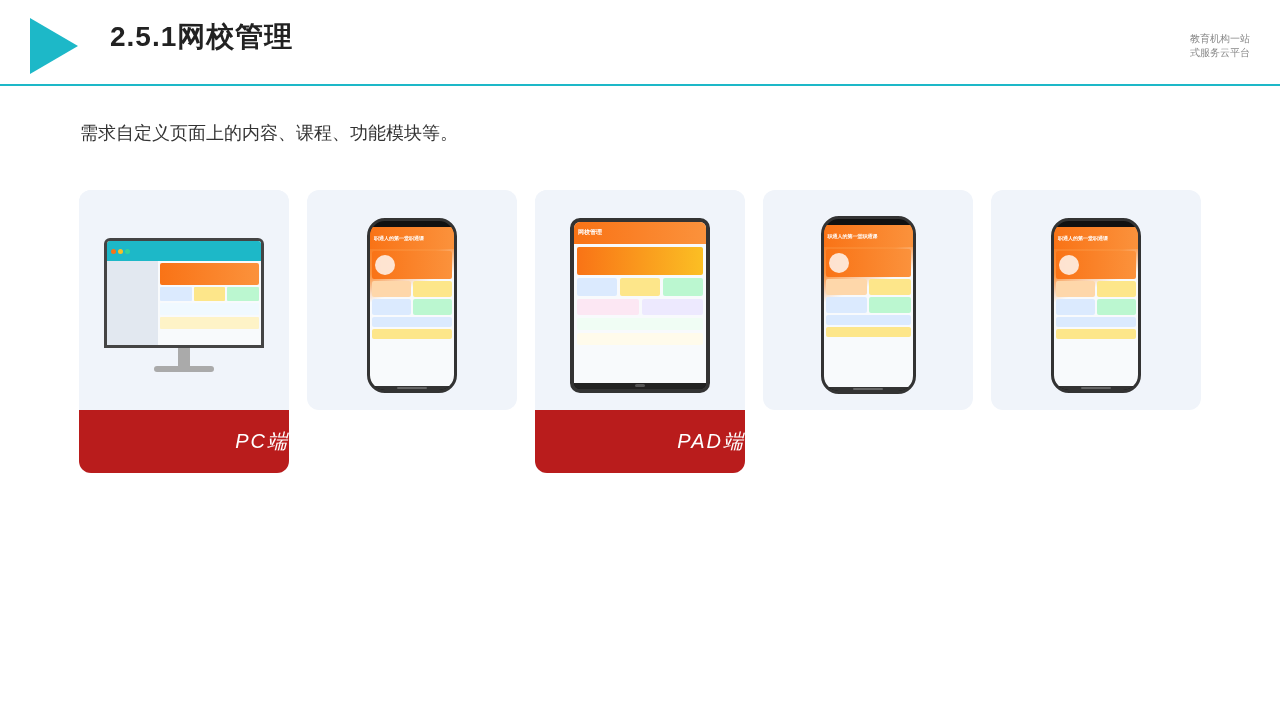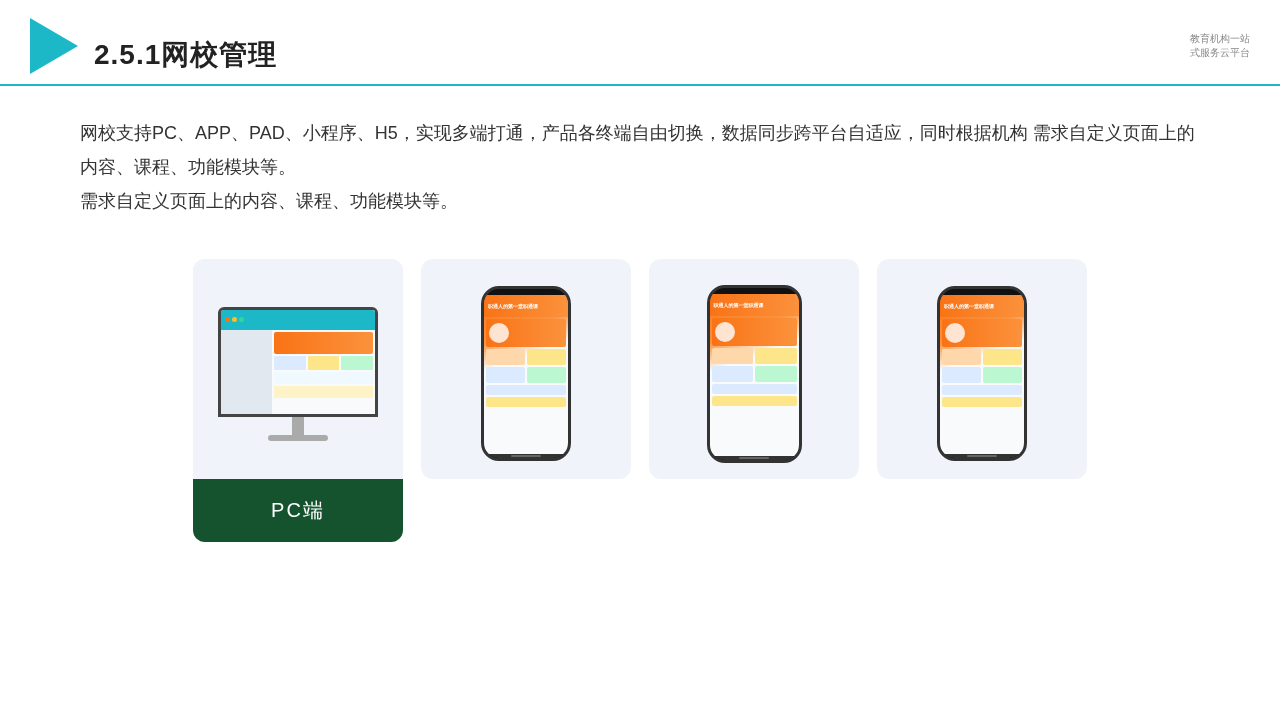--- a/index.html
+++ b/index.html
@@ -15,22 +15,22 @@
     
     .header {
       display: flex;
       align-items: center;
       justify-content: space-between;
       padding: 18px 30px 10px 30px;
       border-bottom: 2px solid #1db8c8;
     }
     .header-left {
       display: flex;
-      align-items: flex-end;
-      gap: 16px;
+      align-items: flex-start;
+      gap: 32px;
     }
     .logo-triangle {
       width: 0;
       height: 0;
       border-top: 28px solid transparent;
       border-bottom: 28px solid transparent;
       border-left: 48px solid #1db8c8;
     }
     .page-title {
       font-size: 28px;
@@ -98,27 +98,28 @@
       height: 220px;
       display: flex;
       align-items: center;
       justify-content: center;
       padding: 20px 10px 10px 10px;
       background: #f0f4fa;
     }
 
     .card-label {
       width: 100%;
-      background: #14532d;
+      background: #b91c1c;
       color: #fff;
-      text-align: center;
+      text-align: right;
       font-size: 20px;
       font-weight: 500;
       padding: 18px 0;
       letter-spacing: 2px;
+      font-style: italic;
     }
 
     
     .pc-mock {
       display: flex;
       flex-direction: column;
       align-items: center;
     }
     .monitor-body {
       width: 160px;
@@ -341,22 +342,20 @@
     <h1 class="page-title">2.5.1网校管理</h1>
   </div>
   <div class="header-right">
     <div class="brand-tagline">
       教育机构一站<br>式服务云平台
     </div>
   </div>
 </div>
 
 <div class="description">
-  <p>网校支持PC、APP、PAD、小程序、H5，实现多端打通，产品各终端自由切换，数据同步跨平台自适应，同时根据机构
-需求自定义页面上的内容、课程、功能模块等。</p>
   <p>需求自定义页面上的内容、课程、功能模块等。</p>
 </div>
 
 <div class="cards-container">
 
   <div class="card">
     <div class="card-image-area">
       <div class="pc-mock">
         <div class="monitor-body">
           <div class="monitor-screen">
@@ -411,20 +410,49 @@
             <div style="height:10px;background:#fde68a;border-radius:2px;"></div>
           </div>
         </div>
         <div class="phone-home-bar">
           <div class="phone-home-line"></div>
         </div>
       </div>
     </div>
   </div>
 
+  <div class="card">
+    <div class="card-image-area">
+      <div class="pad-mock">
+        <div class="pad-screen">
+          <div class="pad-screen-header">
+            <span style="color:#fff;font-size:6px;font-weight:bold;">网校管理</span>
+          </div>
+          <div class="pad-content">
+            <div class="pad-banner"></div>
+            <div class="pad-cards-row">
+              <div class="pad-card-item"></div>
+              <div class="pad-card-item"></div>
+              <div class="pad-card-item"></div>
+            </div>
+            <div class="pad-cards-row">
+              <div style="flex:1;height:16px;background:#fce7f3;border-radius:2px;"></div>
+              <div style="flex:1;height:16px;background:#ede9fe;border-radius:2px;"></div>
+            </div>
+            <div style="height:12px;background:#f0fdf4;border-radius:2px;"></div>
+            <div style="height:12px;background:#fffbeb;border-radius:2px;"></div>
+          </div>
+        </div>
+        <div class="pad-home">
+          <div class="pad-home-btn"></div>
+        </div>
+      </div>
+    </div>
+    <div class="card-label">PAD端</div>
+  </div>
 
   <div class="card">
     <div class="card-image-area">
       <div class="phone-mock mini">
         <div class="phone-notch"></div>
         <div class="phone-screen">
           <div class="phone-screen-header">
             <span class="phone-screen-header-text">职通人的第一堂职通课</span>
           </div>
           <div class="phone-content">

